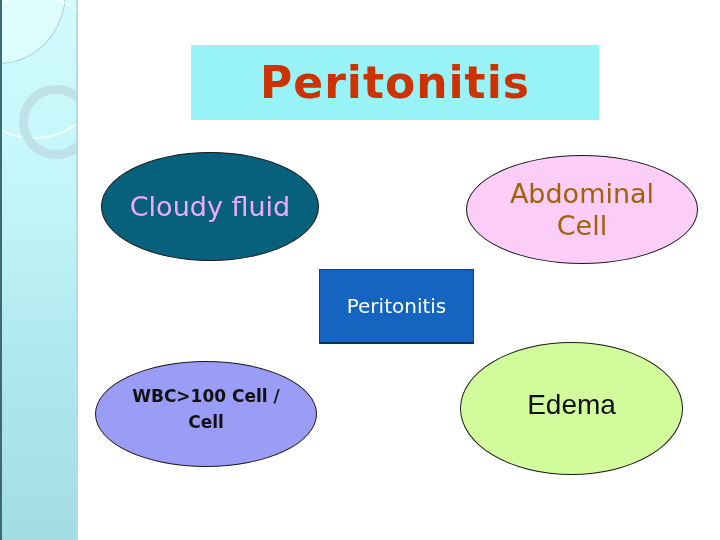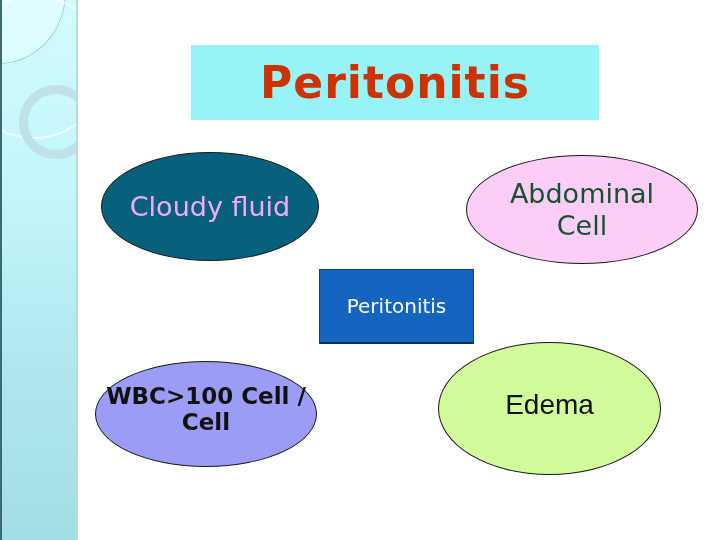--- a/index.html
+++ b/index.html
@@ -97,40 +97,40 @@
       font-size: 27px;
     }
     .ellipse-abdominal {
       left: 466px;
       top: 155px;
       width: 232px;
       height: 109px;
       background: #fbcdf7;
     }
     .ellipse-abdominal .label {
-      color: #14532d;
+      color: #a16207;
       font-size: 27px;
       line-height: 32px;
     }
     .ellipse-wbc {
       left: 95px;
       top: 361px;
       width: 222px;
       height: 106px;
       background: #9a9cf6;
     }
     .ellipse-wbc .label {
       color: #111111;
-      font-size: 23px;
+      font-size: 17px;
       line-height: 26px;
       font-weight: bold;
       margin-top: -10px;
     }
     .ellipse-edema {
-      left: 438px;
+      left: 460px;
       top: 342px;
       width: 223px;
       height: 133px;
       background: #d2fb9c;
     }
     .ellipse-edema .label {
       color: #111111;
       font-size: 28px;
       font-family: "Liberation Sans", sans-serif;
       margin-top: -8px;

